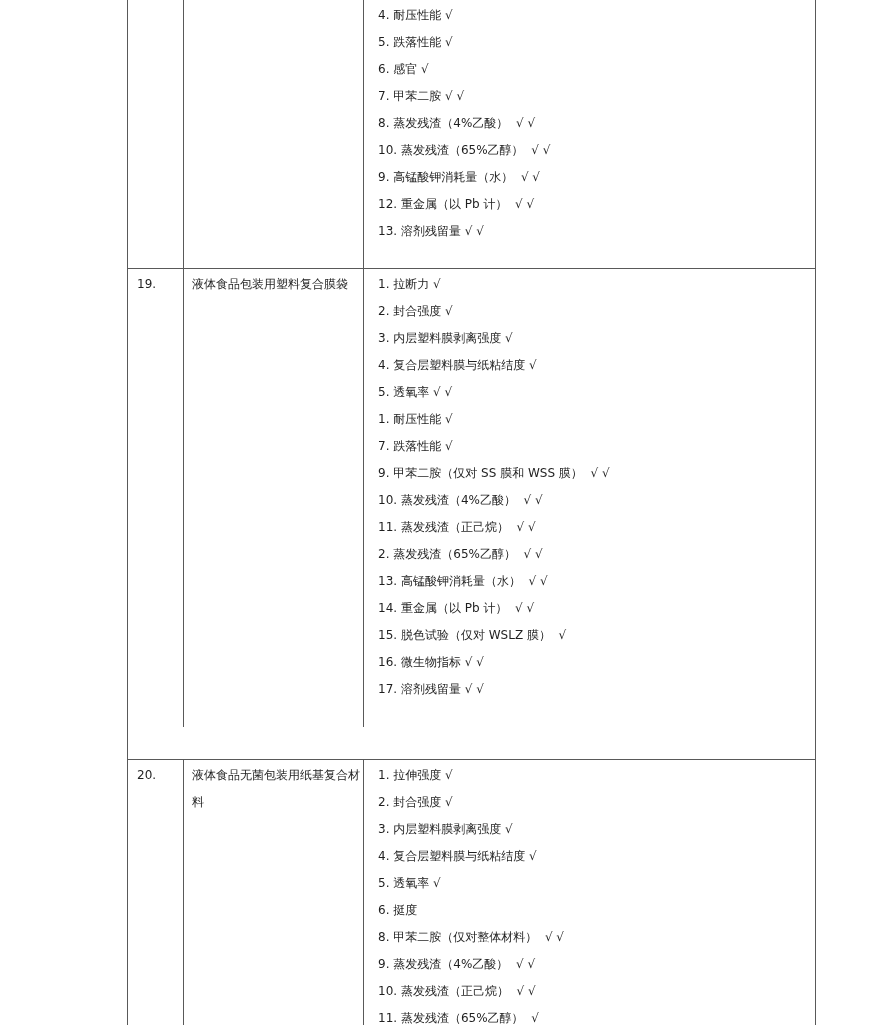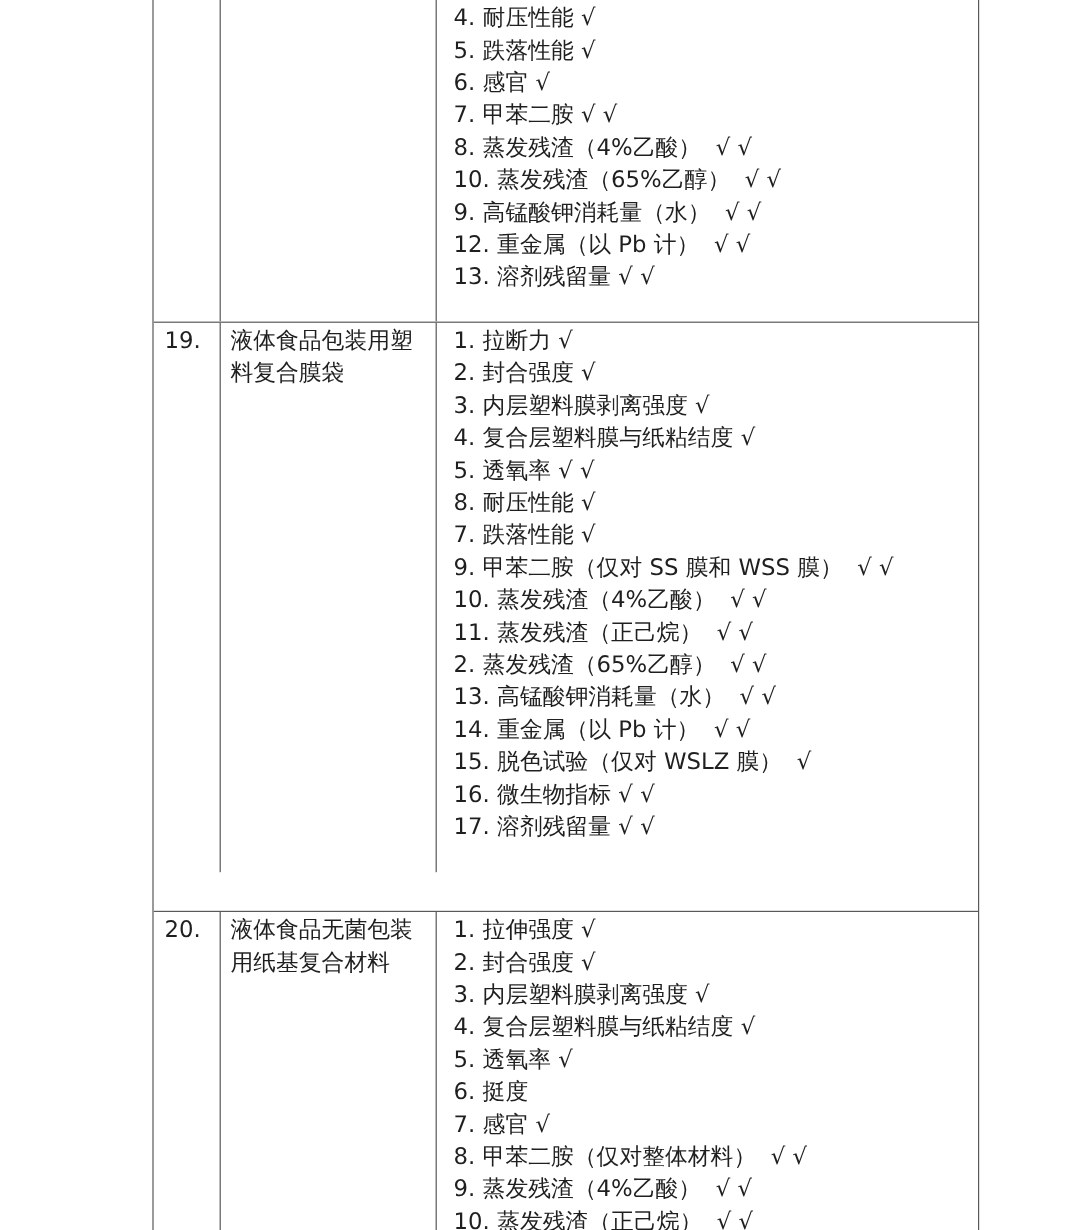--- a/index.html
+++ b/index.html
@@ -17,21 +17,21 @@
   }
   .cert-table {
     position: absolute;
     left: 127px;
     top: 0;
     width: 689px;
     height: 1025px;
     box-sizing: border-box;
     border-left: 1px solid #595959;
     border-right: 1px solid #595959;
-    font-size: 19px;
+    font-size: 12px;
     overflow: hidden;
   }
   .t-row {
     display: flex;
     box-sizing: border-box;
     overflow: hidden;
   }
   .t-row + .t-row {
     border-top: 1px solid #595959;
   }
@@ -96,21 +96,21 @@
     </div>
     <div class="cell col-name">
       <span>液体食品包装用塑料复合膜袋</span>
     </div>
     <div class="cell col-items">
         <div class="item-line">1. 拉断力 √</div>
         <div class="item-line">2. 封合强度 √</div>
         <div class="item-line">3. 内层塑料膜剥离强度 √</div>
         <div class="item-line">4. 复合层塑料膜与纸粘结度 √</div>
         <div class="item-line">5. 透氧率 √ √</div>
-        <div class="item-line">8. 耐压性能 √</div>
+        <div class="item-line">1. 耐压性能 √</div>
         <div class="item-line">7. 跌落性能 √</div>
         <div class="item-line">9. 甲苯二胺（仅对 SS 膜和 WSS 膜）  √ √</div>
         <div class="item-line">10. 蒸发残渣（4%乙酸）  √ √</div>
         <div class="item-line">11. 蒸发残渣（正己烷）  √ √</div>
         <div class="item-line">2. 蒸发残渣（65%乙醇）  √ √</div>
         <div class="item-line">13. 高锰酸钾消耗量（水）  √ √</div>
         <div class="item-line">14. 重金属（以 Pb 计）  √ √</div>
         <div class="item-line">15. 脱色试验（仅对 WSLZ 膜）  √</div>
         <div class="item-line">16. 微生物指标 √ √</div>
         <div class="item-line">17. 溶剂残留量 √ √</div>
@@ -124,21 +124,20 @@
     <div class="cell col-name">
       <span>液体食品无菌包装用纸基复合材料</span>
     </div>
     <div class="cell col-items">
         <div class="item-line">1. 拉伸强度 √</div>
         <div class="item-line">2. 封合强度 √</div>
         <div class="item-line">3. 内层塑料膜剥离强度 √</div>
         <div class="item-line">4. 复合层塑料膜与纸粘结度 √</div>
         <div class="item-line">5. 透氧率 √</div>
         <div class="item-line">6. 挺度</div>
-        <div class="item-line">7. 感官 √</div>
         <div class="item-line">8. 甲苯二胺（仅对整体材料）  √ √</div>
         <div class="item-line">9. 蒸发残渣（4%乙酸）  √ √</div>
         <div class="item-line">10. 蒸发残渣（正己烷）  √ √</div>
         <div class="item-line">11. 蒸发残渣（65%乙醇）  √</div>
       </div>
   </div>
 
 </div>
 
 </body></html>

